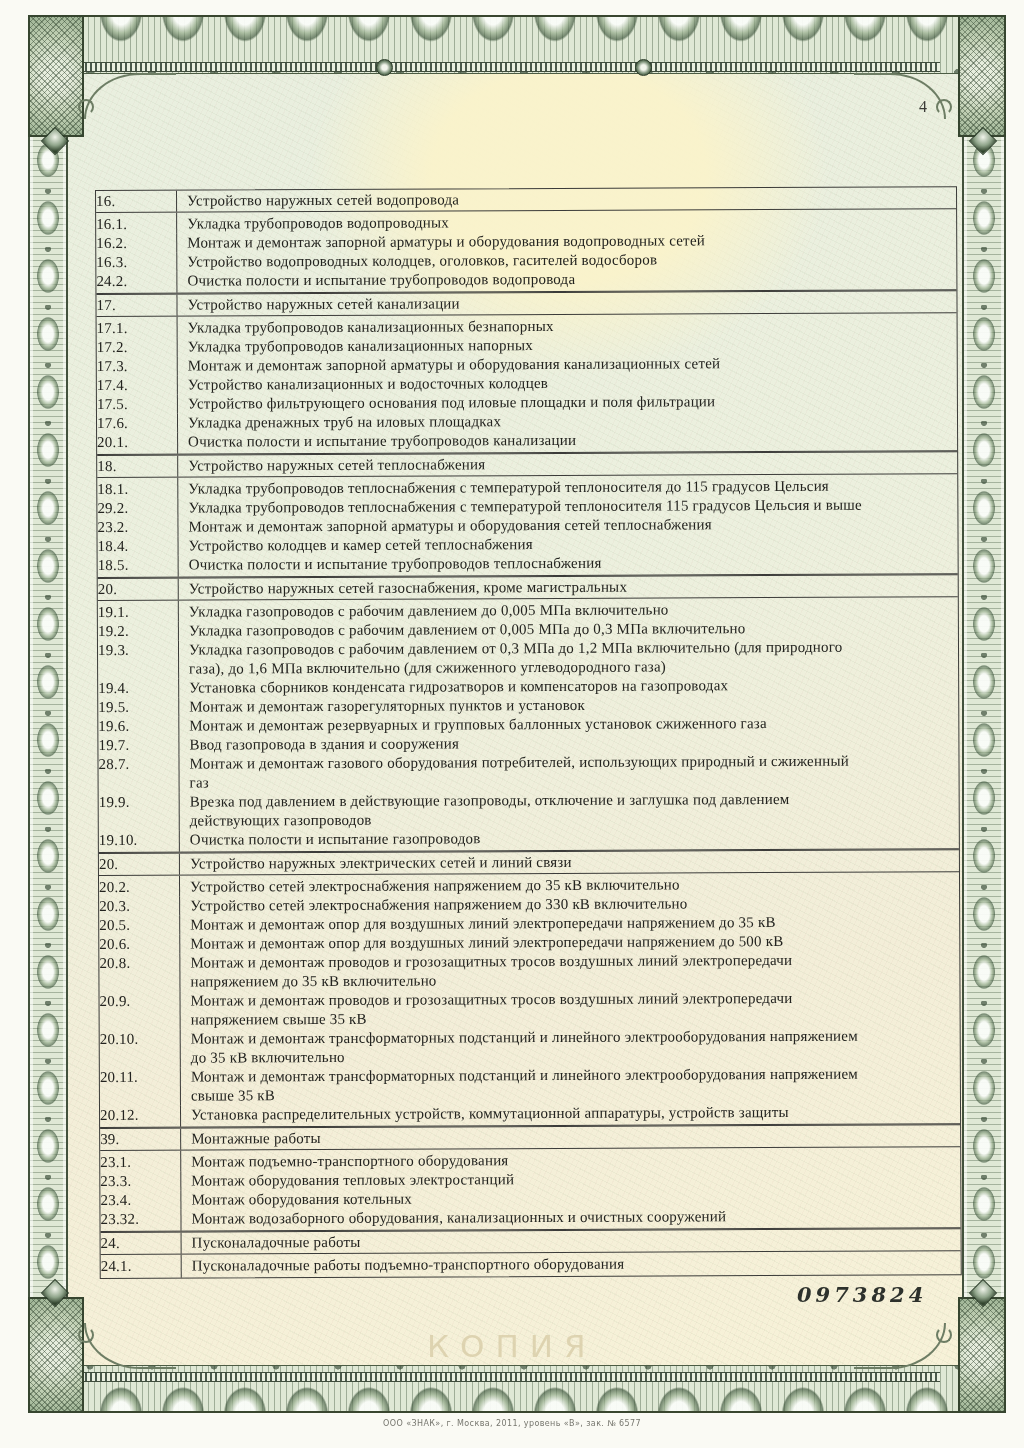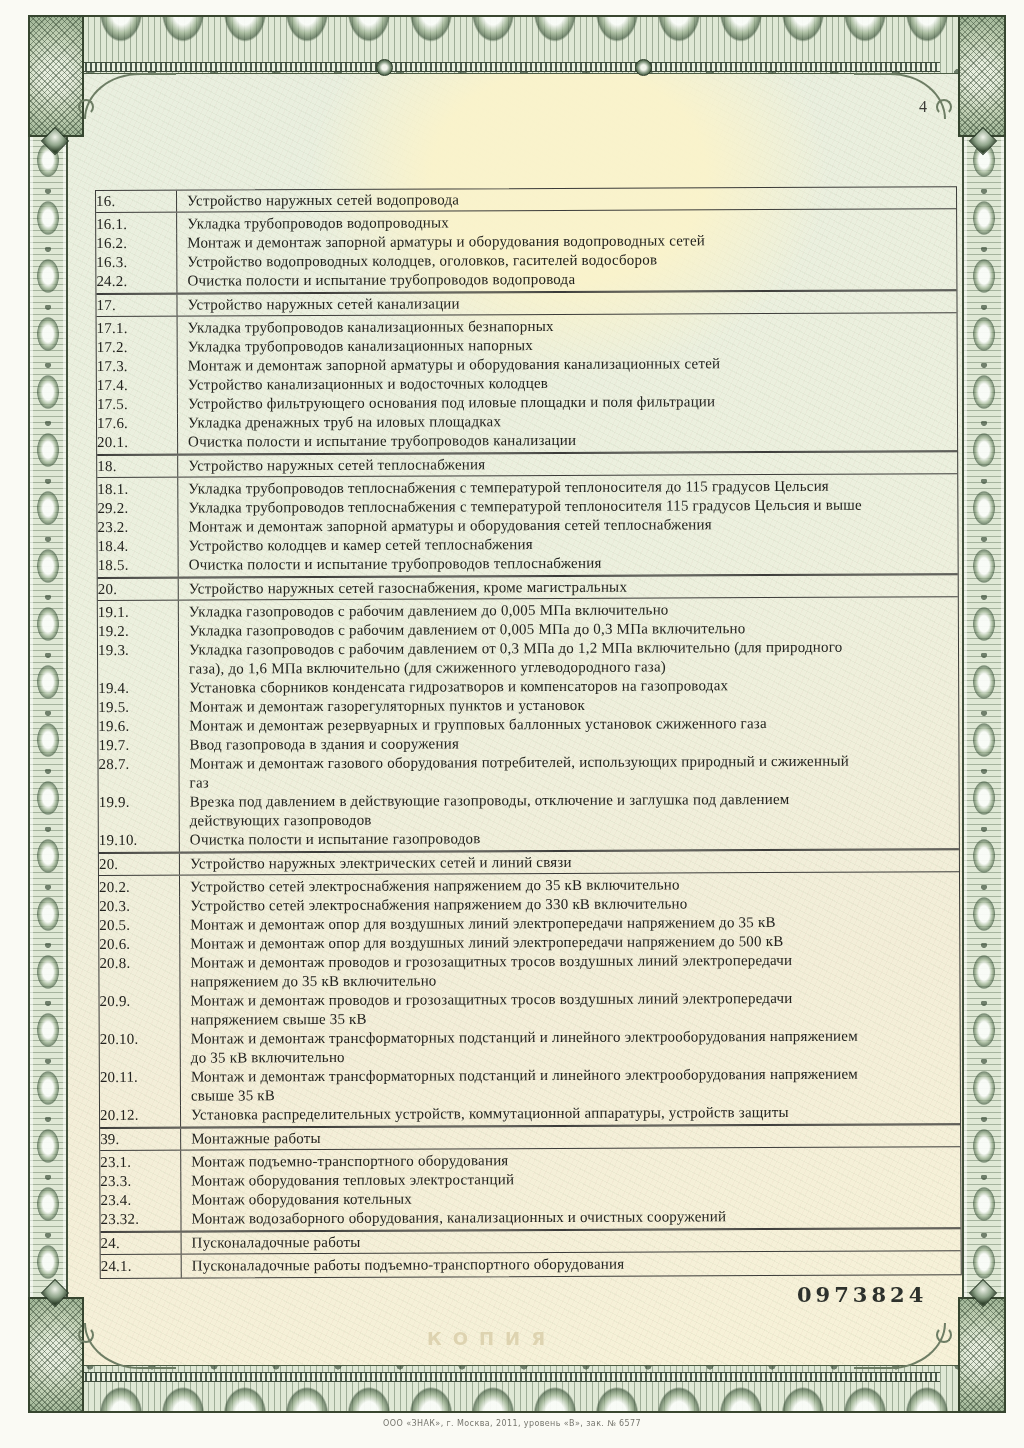--- a/index.html
+++ b/index.html
@@ -119,26 +119,26 @@
   .section-head { border-top:1.6px solid #3b3b39; border-bottom:1.6px solid #3b3b39; }
   .section-head > * { padding-top:1px; padding-bottom:1px; }
   .doc-table > .section-head:first-child { border-top:none; }
   .item-row.group-start > * { padding-top:2px; }
   .item-row.group-end > * { padding-bottom:2px; }
   .item-row.group-end { border-bottom:1.6px solid #3b3b39; }
   .doc-table > .trow:last-child { border-bottom:none; }
   .serial {
     position:absolute; left:797px; top:1282px; z-index:10;
     font-family:"DejaVu Serif","Liberation Serif",serif; font-weight:bold;
-    font-size:21px; letter-spacing:4px; color:#2d312c;
+    font-size:21px; letter-spacing:4px; color:#2d312c;font-style:italic;
   }
   .watermark {
     position:absolute; left:427px; top:1328px; z-index:9;
-    font-family:"DejaVu Sans","Liberation Sans",sans-serif; font-weight:700;
-    font-size:18px; letter-spacing:11px; color:#d9cda8; opacity:.8;
+    font-family:"DejaVu Sans","Liberation Sans",sans-serif; font-weight:400;
+    font-size:31px; letter-spacing:11px; color:#d9cda8; opacity:.8;
   }
   .printer-line {
     position:absolute; left:0; right:0; top:1419px; z-index:10; text-align:center;
     font-family:"DejaVu Sans","Liberation Sans",sans-serif;
     font-size:8px; letter-spacing:.4px; color:#76766e;
   }
 </style>
 </head>
 <body>
 

